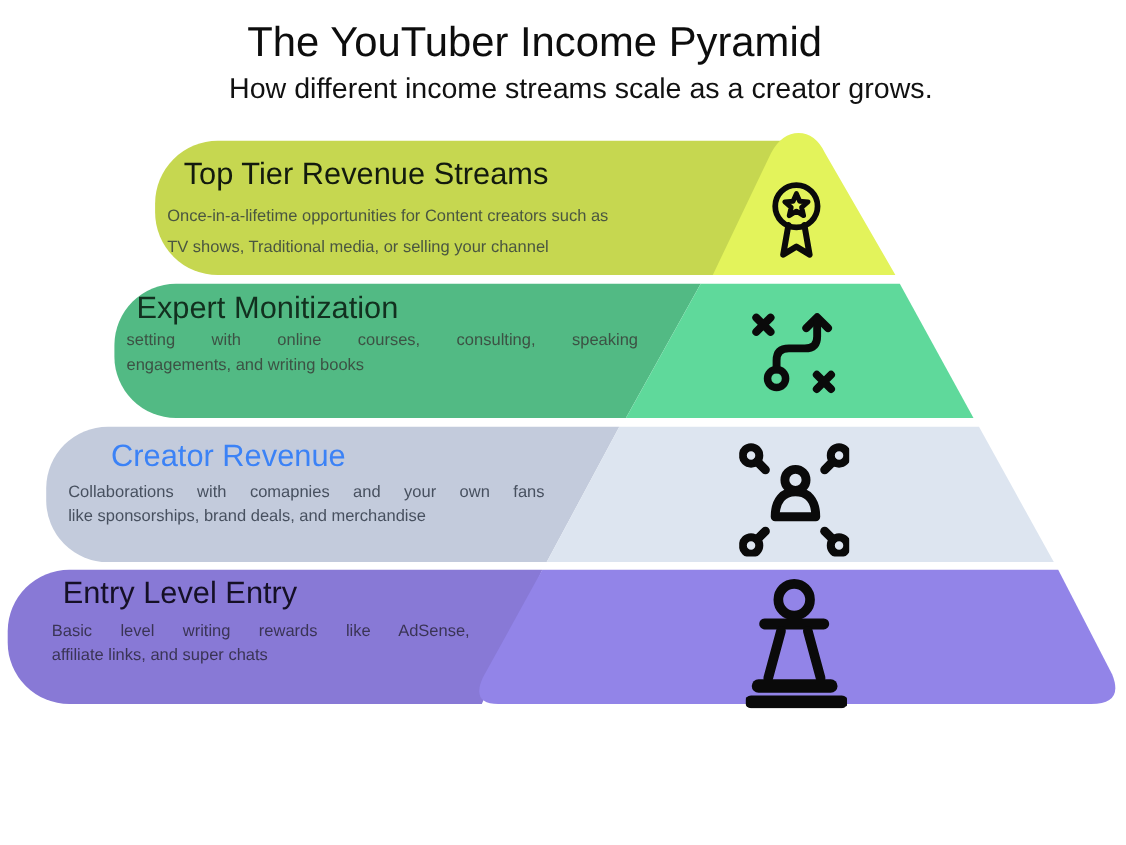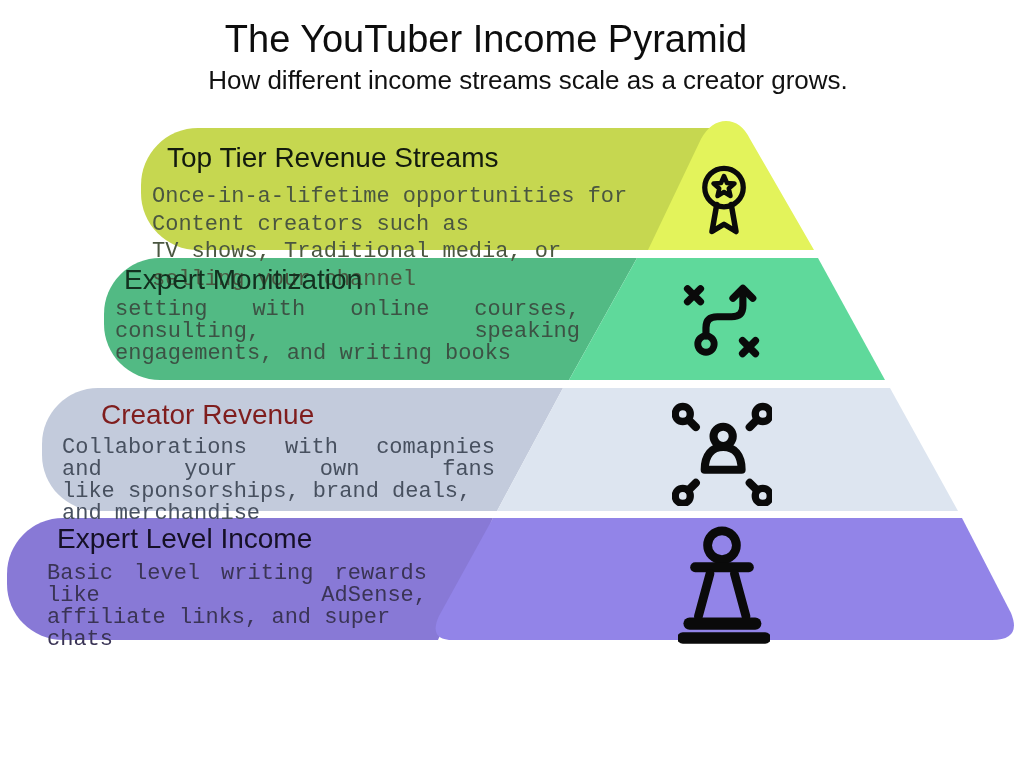--- a/index.html
+++ b/index.html
@@ -12,31 +12,31 @@
     font-size:38px;line-height:46px;font-weight:400;color:#0d0d0d;margin:0;
   }
   .page-subtitle{
     position:absolute;left:0;top:64px;width:1024px;text-align:center;
     font-size:26px;line-height:33px;font-weight:400;color:#111111;margin:0;padding-left:16px;
   }
   .bands{position:absolute;left:0;top:0;width:1024px;height:768px;}
   .tier-heading{
     position:absolute;font-size:28px;line-height:34px;font-weight:400;white-space:nowrap;
   }
-  .tier-desc{position:absolute;font-size:22px;font-family:Liberation Mono, monospace;}
+  .tier-desc{position:absolute;font-size:15px;}
   .dline{text-align:left;}
   .dline.fill{text-align:justify;text-align-last:justify;}
   
   .h1x{left:167px;top:141px;color:#131a0e;}
   .d1{left:152px;top:183px;width:505px;line-height:27.5px;color:#4a5640;}
   
   .h2x{left:124px;top:263px;color:#12301f;}
   .d2{left:115px;top:299px;width:465px;line-height:22px;color:#3c5244;}
   
-  .h3x{left:101px;top:398px;color:#7f1d1d;}
+  .h3x{left:101px;top:398px;color:#3b82f6;}
   .d3{left:62px;top:437px;width:433px;line-height:22px;color:#47505f;}
   
   .h4x{left:57px;top:522px;color:#151026;}
   .d4{left:47px;top:563px;width:380px;line-height:22px;color:#3a3455;}
   
   .icon{position:absolute;}
   .icon-award{left:699px;top:162px;width:50px;height:74px;}
   .icon-strategy{left:680px;top:281px;width:82px;height:79px;}
   .icon-network{left:672px;top:402px;width:100px;height:104px;}
   .icon-pawn{left:678px;top:526px;width:92px;height:118px;}
@@ -79,21 +79,21 @@
     <div class="dline fill">setting with online courses, consulting, speaking</div>
     <div class="dline">engagements, and writing books</div>
   </div>
 
   <div class="tier-heading h3x">Creator Revenue</div>
   <div class="tier-desc d3">
     <div class="dline fill">Collaborations with comapnies and your own fans</div>
     <div class="dline">like sponsorships, brand deals, and merchandise</div>
   </div>
 
-  <div class="tier-heading h4x">Expert Level Income</div>
+  <div class="tier-heading h4x">Entry Level Entry</div>
   <div class="tier-desc d4">
     <div class="dline fill">Basic level writing rewards like AdSense,</div>
     <div class="dline">affiliate links, and super chats</div>
   </div>
 
   <div class="icon icon-award">
     <svg viewBox="0 0 20 29.6">
       <circle cx="10" cy="10.2" r="7.7" stroke-width="2.1"></circle>
       <path stroke-width="1.8" d="M10,5.6 L11.2,8.4 L14.2,8.6 L11.9,10.6 L12.6,13.6 L10,12 L7.4,13.6 L8.1,10.6 L5.8,8.6 L8.8,8.4 Z"></path>
       <path stroke-width="2.2" d="M7.1,17 L5.2,27.8 L10,24.9 L14.8,27.8 L12.9,17"></path>

